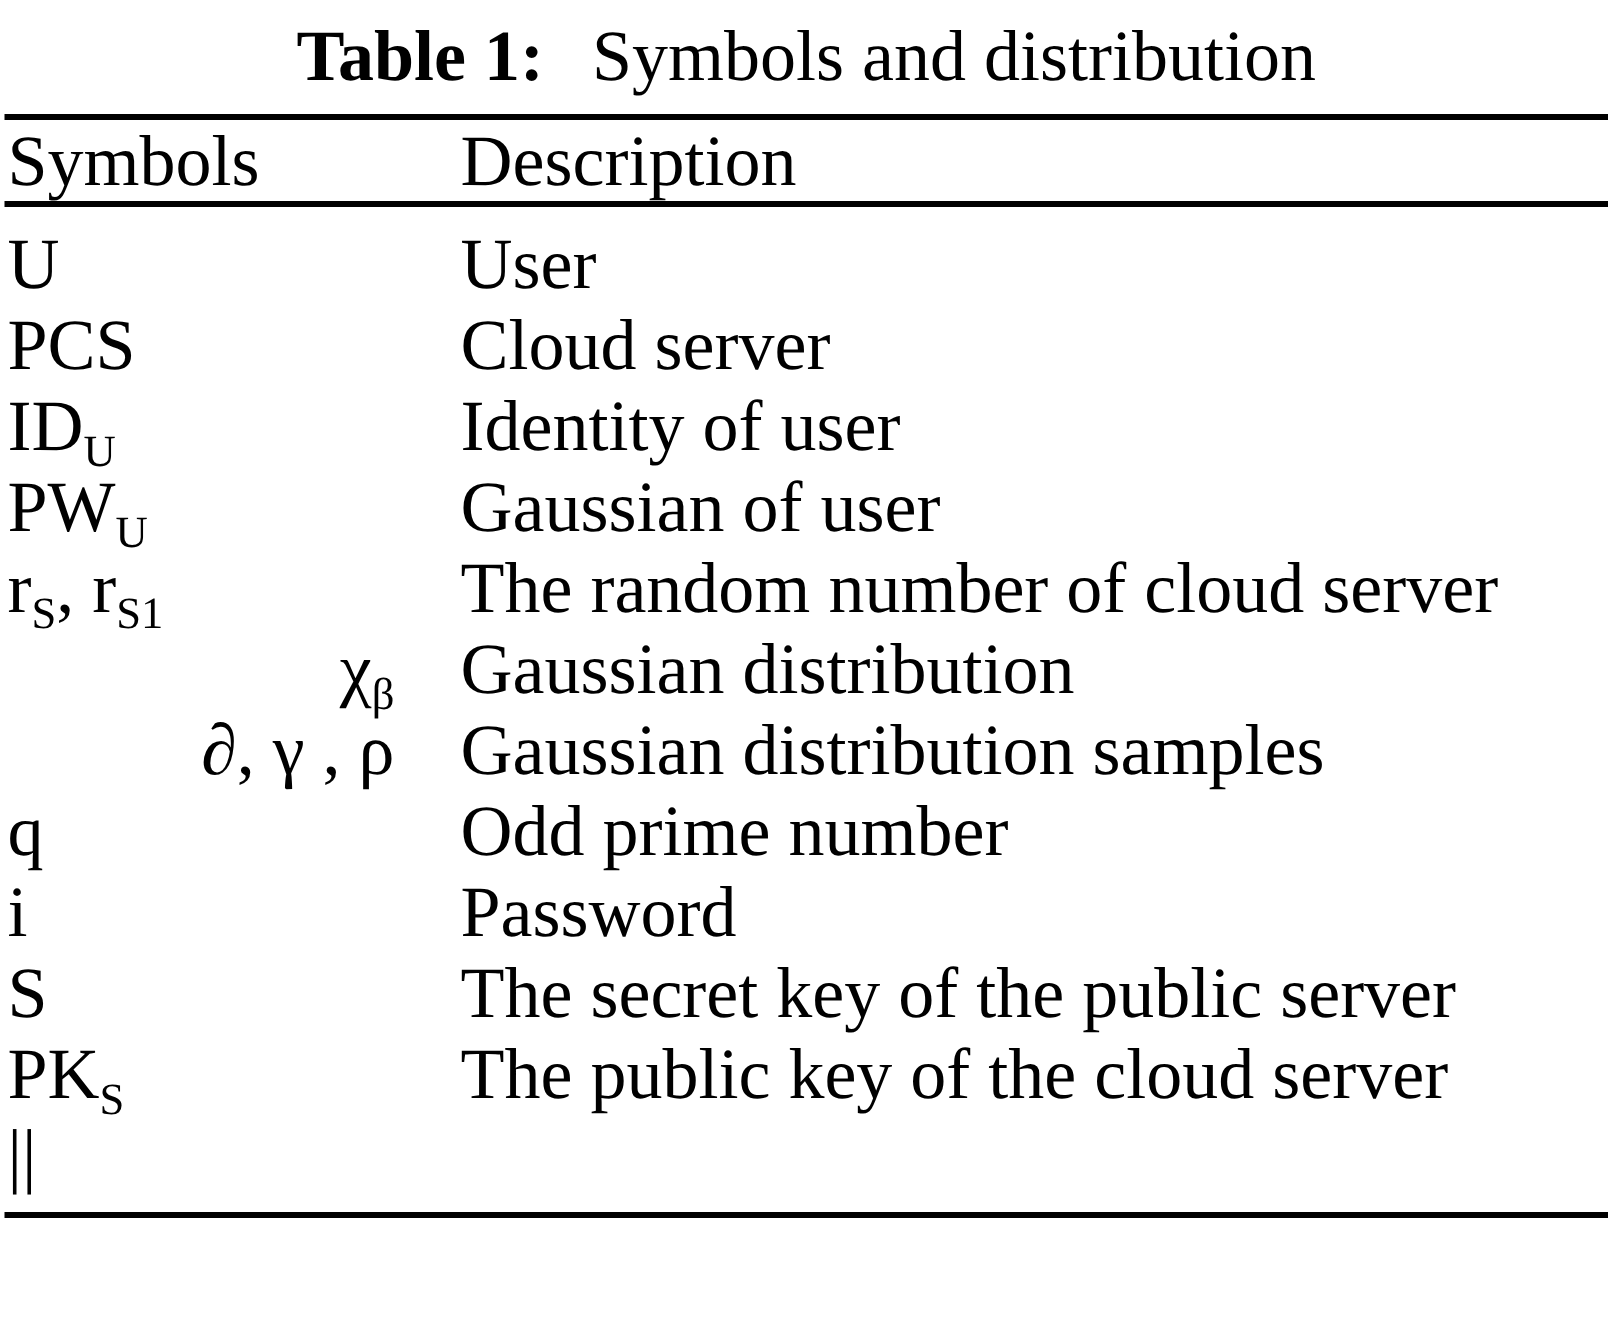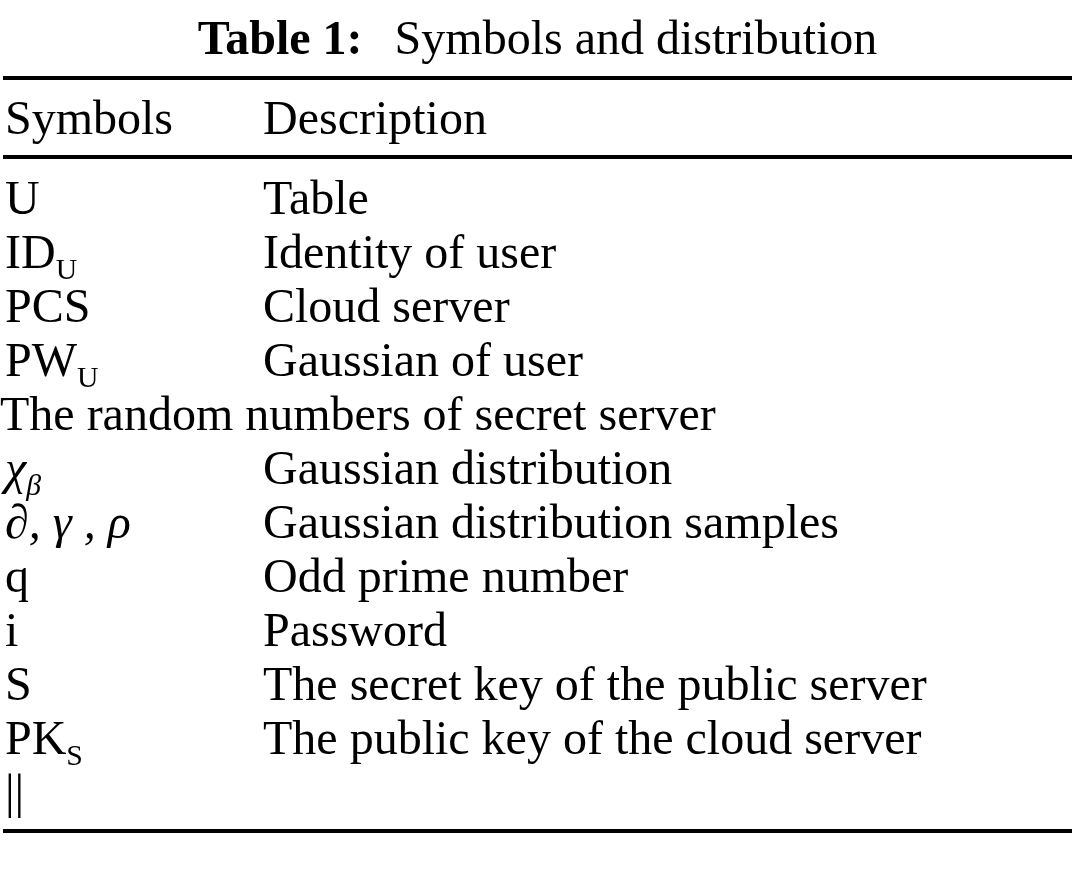--- a/index.html
+++ b/index.html
@@ -30,47 +30,48 @@
     margin-right: 32px;
   }
   .rule {
     height: 4px;
     background: #000000;
     margin: 0 3px;
   }
   .header-row {
     display: flex;
     align-items: center;
-    height: 75px;
+    height: 54px;
     font-size: 48px;
   }
   .cell-sym {
     flex: none;
     width: 263px;
     padding-left: 5px;
     box-sizing: border-box;
     white-space: nowrap;
   }
   .cell-desc {
     flex: 1;
     white-space: nowrap;
+    margin-left: 44px;
   }
   .tbody {
     padding-top: 12px;
     padding-bottom: 10px;
   }
   .body-row {
     display: flex;
     align-items: center;
     height: 54px;
     font-size: 48px;
     line-height: 54px;
   }
   .sym-italic {
-    font-style: italic;
+    text-align: right;
   }
   sub {
     font-size: 62%;
     line-height: 0;
   }
 </style>
 </head>
 <body>
 
 <div class="page">
@@ -84,36 +85,37 @@
   <div class="header-row">
     <div class="cell-sym">Symbols</div>
     <div class="cell-desc">Description</div>
   </div>
 
   <div class="rule"></div>
 
   <div class="tbody" id="tbody">
       <div class="body-row">
         <div class="cell-sym">U</div>
-        <div class="cell-desc">Table</div>
+        <div class="cell-desc">User</div>
+      </div>
+      <div class="body-row">
+        <div class="cell-sym">PCS</div>
+        <div class="cell-desc">Cloud server</div>
       </div>
       <div class="body-row">
         <div class="cell-sym">ID<sub>U</sub></div>
         <div class="cell-desc">Identity of user</div>
       </div>
       <div class="body-row">
-        <div class="cell-sym">PCS</div>
-        <div class="cell-desc">Cloud server</div>
-      </div>
-      <div class="body-row">
         <div class="cell-sym">PW<sub>U</sub></div>
         <div class="cell-desc">Gaussian of user</div>
       </div>
       <div class="body-row">
-        <div class="cell-desc">The random numbers of secret server</div>
+        <div class="cell-sym">r<sub>S</sub>, r<sub>S1</sub></div>
+        <div class="cell-desc">The random number of cloud server</div>
       </div>
       <div class="body-row">
         <div class="cell-sym sym-italic">χ<sub>β</sub></div>
         <div class="cell-desc">Gaussian distribution</div>
       </div>
       <div class="body-row">
         <div class="cell-sym sym-italic">∂,  γ , ρ</div>
         <div class="cell-desc">Gaussian distribution samples</div>
       </div>
       <div class="body-row">

